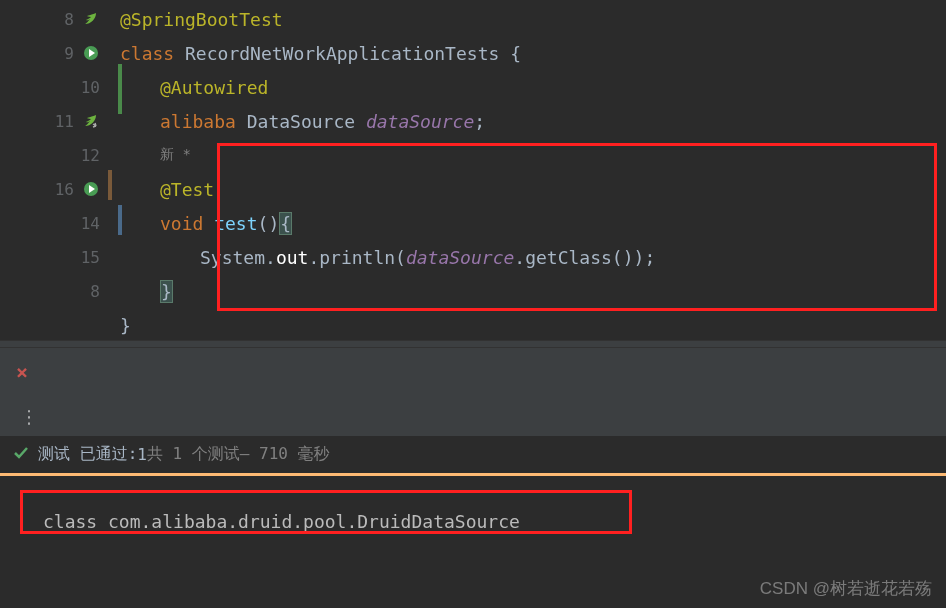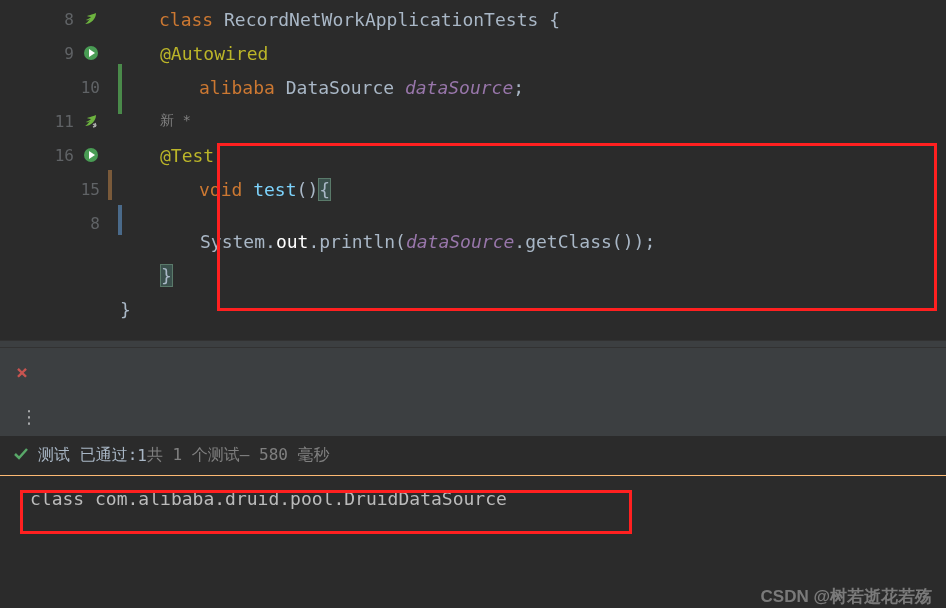--- a/index.html
+++ b/index.html
@@ -78,23 +78,23 @@
     }
     .code-line {
       height: 34px;
       display: flex;
       align-items: center;
       padding-left: 10px;
       white-space: pre;
     }
     .indent1 { padding-left: 10px; }
     .indent2 { padding-left: 50px; }
-    .indent3 { padding-left: 90px; margin-top: 18px; }
+    .indent3 { padding-left: 90px; }
     .tok-anno { color: #bbb529; }
-    .tok-key { color: #cc7832; margin-left: 39px; }
+    .tok-key { color: #cc7832; }
     .tok-type { color: #a9b7c6; }
     .tok-class { color: #a9b7c6; }
     .tok-meth { color: #7dd3fc; }
     .tok-field { color: #9876aa; font-style: italic; }
     .tok-static { color: #ffffff; }
     .tok-paren { color: #a9b7c6; }
     .tok-brace { color: #a9b7c6; }
     .tok-dim { color: #808080; }
     .highlight-brace {
       background: #3b514d;
@@ -149,45 +149,44 @@
       letter-spacing: 2px;
     }
     .test-status {
       height: 40px;
       background: #2b2b2b;
       display: flex;
       align-items: center;
       padding: 0 12px;
       color: #a9b7c6;
       font-size: 16px;
-      border-bottom: 1px solid #fdba74;
+      border-bottom: 3px solid #fdba74;
       margin-bottom: 4px;
     }
     .check-icon {
       color: #499c54;
       font-size: 20px;
       margin-right: 8px;
     }
     .console-output {
-      padding: 8px 30px;
+      padding: 8px 43px;
       font-size: 18px;
       color: #bbbbbb;
       font-family: 'Consolas', monospace;
       height: 60px;
       display: flex;
-      align-items: flex-start;
+      align-items: flex-end;
     }
     .watermark {
       position: absolute;
-      bottom: 0;
+      bottom: 8px;
       right: 14px;
       color: rgba(220,220,220,0.45);
       font-size: 17px;
       font-family: sans-serif;
-      font-weight: bold;
     }
   </style>
 </head>
 <body>
 
 <div class="editor-area">
   <div class="gutter">
     <div class="gutter-row">
       <span class="line-num">8</span>
       <span class="gutter-icon icon-leaf">
@@ -211,41 +210,48 @@
     <div class="gutter-row">
       <span class="line-num">11</span>
       <span class="gutter-icon icon-leaf">
         <svg width="16" height="16" viewBox="0 0 16 16">
             <path fill="#6db33f" d="M13 2c0 6-5 11-11 11 0 0 3-2 5-5C5 10 3 9 3 9s3-1 5-3c-2 0-4-1-4-1s4-1 9-3z"></path>
             <path stroke="#aaa" stroke-width="1.5" fill="none" d="M10 11l3 2M13 13l-1-3M13 13l-3 1"></path>
           </svg>
       </span>
     </div>
     <div class="gutter-row">
+        <span class="line-num">12</span>
+      </div>
+    <div class="gutter-row">
       <span class="line-num">16</span>
       <span class="gutter-icon icon-run">
         <svg width="16" height="16" viewBox="0 0 16 16">
             <circle cx="8" cy="8" r="7" fill="#499c54"></circle>
             <path d="M6 4l6 4-6 4z" fill="#fff"></path>
           </svg>
       </span>
     </div>
+    <div class="gutter-row">
+        <span class="line-num">14</span>
+      </div>
     <div class="gutter-row">
         <span class="line-num">15</span>
       </div>
     <div class="gutter-row">
         <span class="line-num">8</span>
       </div>
   </div>
 
   <div class="change-marker"></div>
   <div class="change-marker2"></div>
   <div class="change-marker3"></div>
 
   <div class="code-area">
+    <div class="code-line indent1"><span class="tok-anno">@SpringBootTest</span></div>
     <div class="code-line indent1"><span class="tok-key">class </span><span class="tok-class">RecordNetWorkApplicationTests </span><span class="tok-brace">{</span></div>
     <div class="code-line indent2"><span class="tok-anno">@Autowired</span></div>
     <div class="code-line indent2"><span class="tok-key">alibaba </span><span class="tok-type">DataSource </span><span class="tok-field">dataSource</span><span class="tok-paren">;</span></div>
     <div class="code-line indent2"><span class="tok-dim" style="font-size:14px">新 *</span></div>
     <div class="code-line indent2"><span class="tok-anno">@Test</span></div>
     <div class="code-line indent2"> <span class="tok-key">void </span><span class="tok-meth">test</span><span class="tok-paren">()</span><span class="tok-brace highlight-brace">{</span></div>
     <div class="code-line indent3"><span class="tok-type">System</span><span class="tok-paren">.</span><span class="tok-static">out</span><span class="tok-paren">.</span><span class="tok-type">println</span><span class="tok-paren">(</span><span class="tok-field">dataSource</span><span class="tok-paren">.</span><span class="tok-type">getClass</span><span class="tok-paren">())</span><span class="tok-paren">;</span></div>
     <div class="code-line indent2"> <span class="tok-brace highlight-brace">}</span></div>
     <div class="code-line indent1"><span class="tok-brace">}</span></div>
   </div>
@@ -263,21 +269,21 @@
 
 <div class="test-status">
   <span class="check-icon">
     <svg width="18" height="18" viewBox="0 0 18 18">
         <path stroke="#59a869" stroke-width="2.5" fill="none" d="M3 9l4 4 8-9"></path>
       </svg>
   </span>
   <span>测试 已通过: </span>
   <span style="color:#a9b7c6">1</span>
   <span style="color:#808080">共 1 个测试</span>
-  <span style="color:#808080"> – 580 毫秒</span>
+  <span style="color:#808080"> – 710 毫秒</span>
 </div>
 
 <div class="console-output">
   <span>class com.alibaba.druid.pool.DruidDataSource</span>
 </div>
 
 <div class="red-box1"></div>
 <div class="red-box2"></div>
 
 <div class="watermark">CSDN @树若逝花若殇</div>

